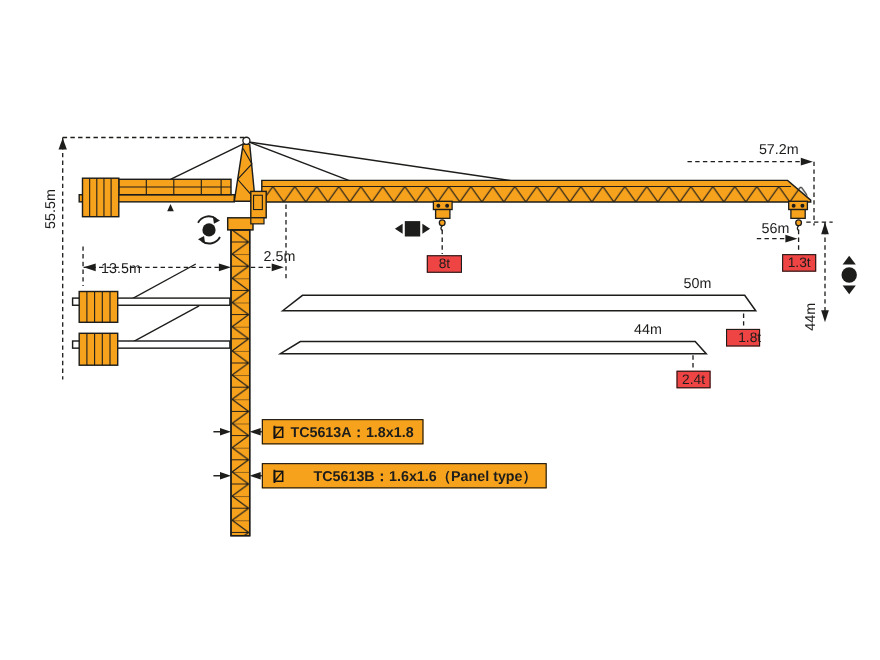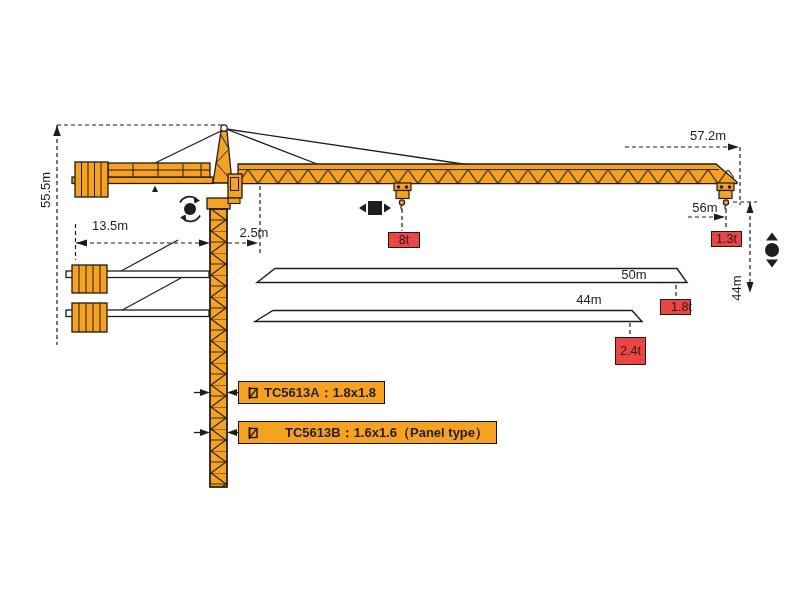--- a/index.html
+++ b/index.html
@@ -172,32 +172,32 @@
     </g>
 
     <g fill="#1D1D1B">
       <polygon points="772,232.5 766,240.5 778,240.5"></polygon>
       <circle cx="772" cy="250" r="7"></circle>
       <polygon points="772,267.5 766,259.5 778,259.5"></polygon>
     </g>
   </svg>
 
   <div class="dim rot" style="left:26px;top:183px;width:40px;">55.5m</div>
-  <div class="dim" style="left:85px;top:219px;width:50px;">13.5m</div>
+  <div class="dim" style="left:85px;top:237px;width:50px;">13.5m</div>
   <div class="dim" style="left:232px;top:226px;width:44px;">2.5m</div>
   <div class="dim" style="left:683px;top:129px;width:50px;">57.2m</div>
   <div class="dim" style="left:687px;top:201px;width:36px;">56m</div>
-  <div class="dim" style="left:614px;top:251px;width:40px;margin-top:17px;">50m</div>
+  <div class="dim" style="left:614px;top:251px;width:40px;">50m</div>
   <div class="dim" style="left:569px;top:293px;width:40px;">44m</div>
   <div class="dim rot" style="left:717px;top:281px;width:40px;">44m</div>
 
   <div class="loadbox" style="left:388px;top:232px;width:32px;height:16px;">8t</div>
   <div class="loadbox" style="left:711px;top:231px;width:31px;height:16px;">1.3t</div>
   <div class="loadbox" style="left:660px;top:299px;width:31px;height:16px;padding-left:12px;">1.8t</div>
-  <div class="loadbox" style="left:615px;top:337px;width:31px;height:28px;">2.4t</div>
+  <div class="loadbox" style="left:615px;top:337px;width:31px;height:16px;">2.4t</div>
 
   <div class="tcbox" style="left:238px;top:381px;">
     <svg width="12" height="14" viewBox="0 0 12 14">
       <line x1="2.5" y1="1" x2="2.5" y2="13" stroke="#141414" stroke-width="1.6"></line>
       <rect x="2.5" y="2.5" width="7.5" height="9" fill="none" stroke="#141414" stroke-width="1.4"></rect>
       <line x1="2.5" y1="11.5" x2="10" y2="2.5" stroke="#141414" stroke-width="1.2"></line>
     </svg>
     <span>TC5613A：1.8x1.8</span>
   </div>
   <div class="tcbox" style="left:238px;top:421px;gap:26px;">

